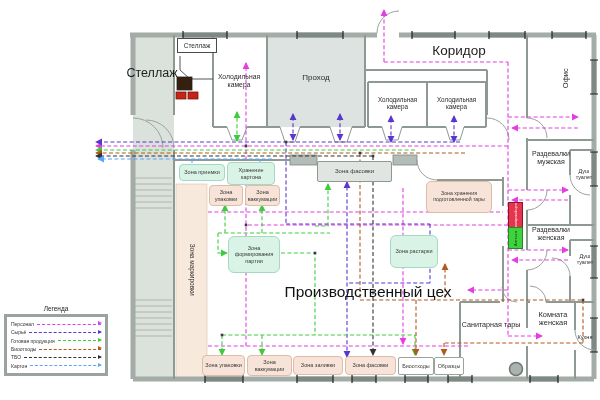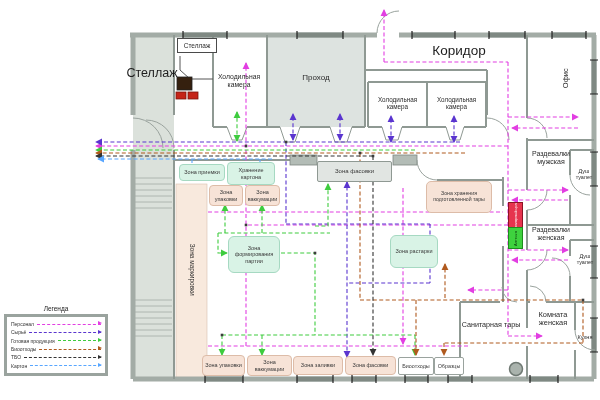--- a/index.html
+++ b/index.html
@@ -234,20 +234,21 @@
 <div class="lbl" style="left:369px;top:96px;width:57px;font-size:6.3px;">Холодильная камера</div>
 <div class="lbl" style="left:428px;top:96px;width:57px;font-size:6.3px;">Холодильная камера</div>
 <div class="lbl rot-ccw" style="left:546px;top:74px;width:40px;font-size:7.5px;">Офис</div>
 <div class="lbl" style="left:521px;top:150px;width:60px;font-size:7px;">Раздевалки мужская</div>
 <div class="lbl" style="left:570px;top:168px;width:28px;font-size:5.4px;">Душ туалет</div>
 <div class="lbl" style="left:521px;top:226px;width:60px;font-size:7px;">Раздевалки женская</div>
 <div class="lbl" style="left:571px;top:253px;width:28px;font-size:5.4px;">Душ туалет</div>
 <div class="lbl" style="left:524px;top:311px;width:58px;font-size:7.4px;">Комната женская</div>
 <div class="lbl" style="left:569px;top:334px;width:32px;font-size:5.6px;">Кухня</div>
 <div class="lbl" style="left:459px;top:321px;width:64px;font-size:7.2px;">Санитарная тары</div>
+<div class="lbl" style="left:235px;top:283px;width:266px;font-size:15.5px;color:#111;">Производственный цех</div>
 <div class="lbl rot-cw" style="left:142px;top:266px;width:100px;font-size:6.5px;">Зона маркировки</div>
 
 <div class="zb mint" style="left:179px;top:164px;width:46px;height:17px;">Зона приемки</div>
 <div class="zb mint" style="left:227px;top:162px;width:48px;height:23px;">Хранение картона</div>
 <div class="zb grayz" style="left:317px;top:161px;width:75px;height:21px;border-radius:2px;">Зона фасовки</div>
 <div class="zb tan" style="left:209px;top:185px;width:34px;height:21px;">Зона упаковки</div>
 <div class="zb tan" style="left:245px;top:185px;width:35px;height:21px;">Зона ваккумации</div>
 <div class="zb mint" style="left:228px;top:236px;width:52px;height:37px;border-radius:6px;">Зона формирования партии</div>
 <div class="zb mint" style="left:390px;top:235px;width:48px;height:33px;border-radius:6px;">Зона растарки</div>
 <div class="zb tan" style="left:426px;top:181px;width:66px;height:32px;border-radius:5px;font-size:5.2px;">Зона хранения подготовленной тары</div>

